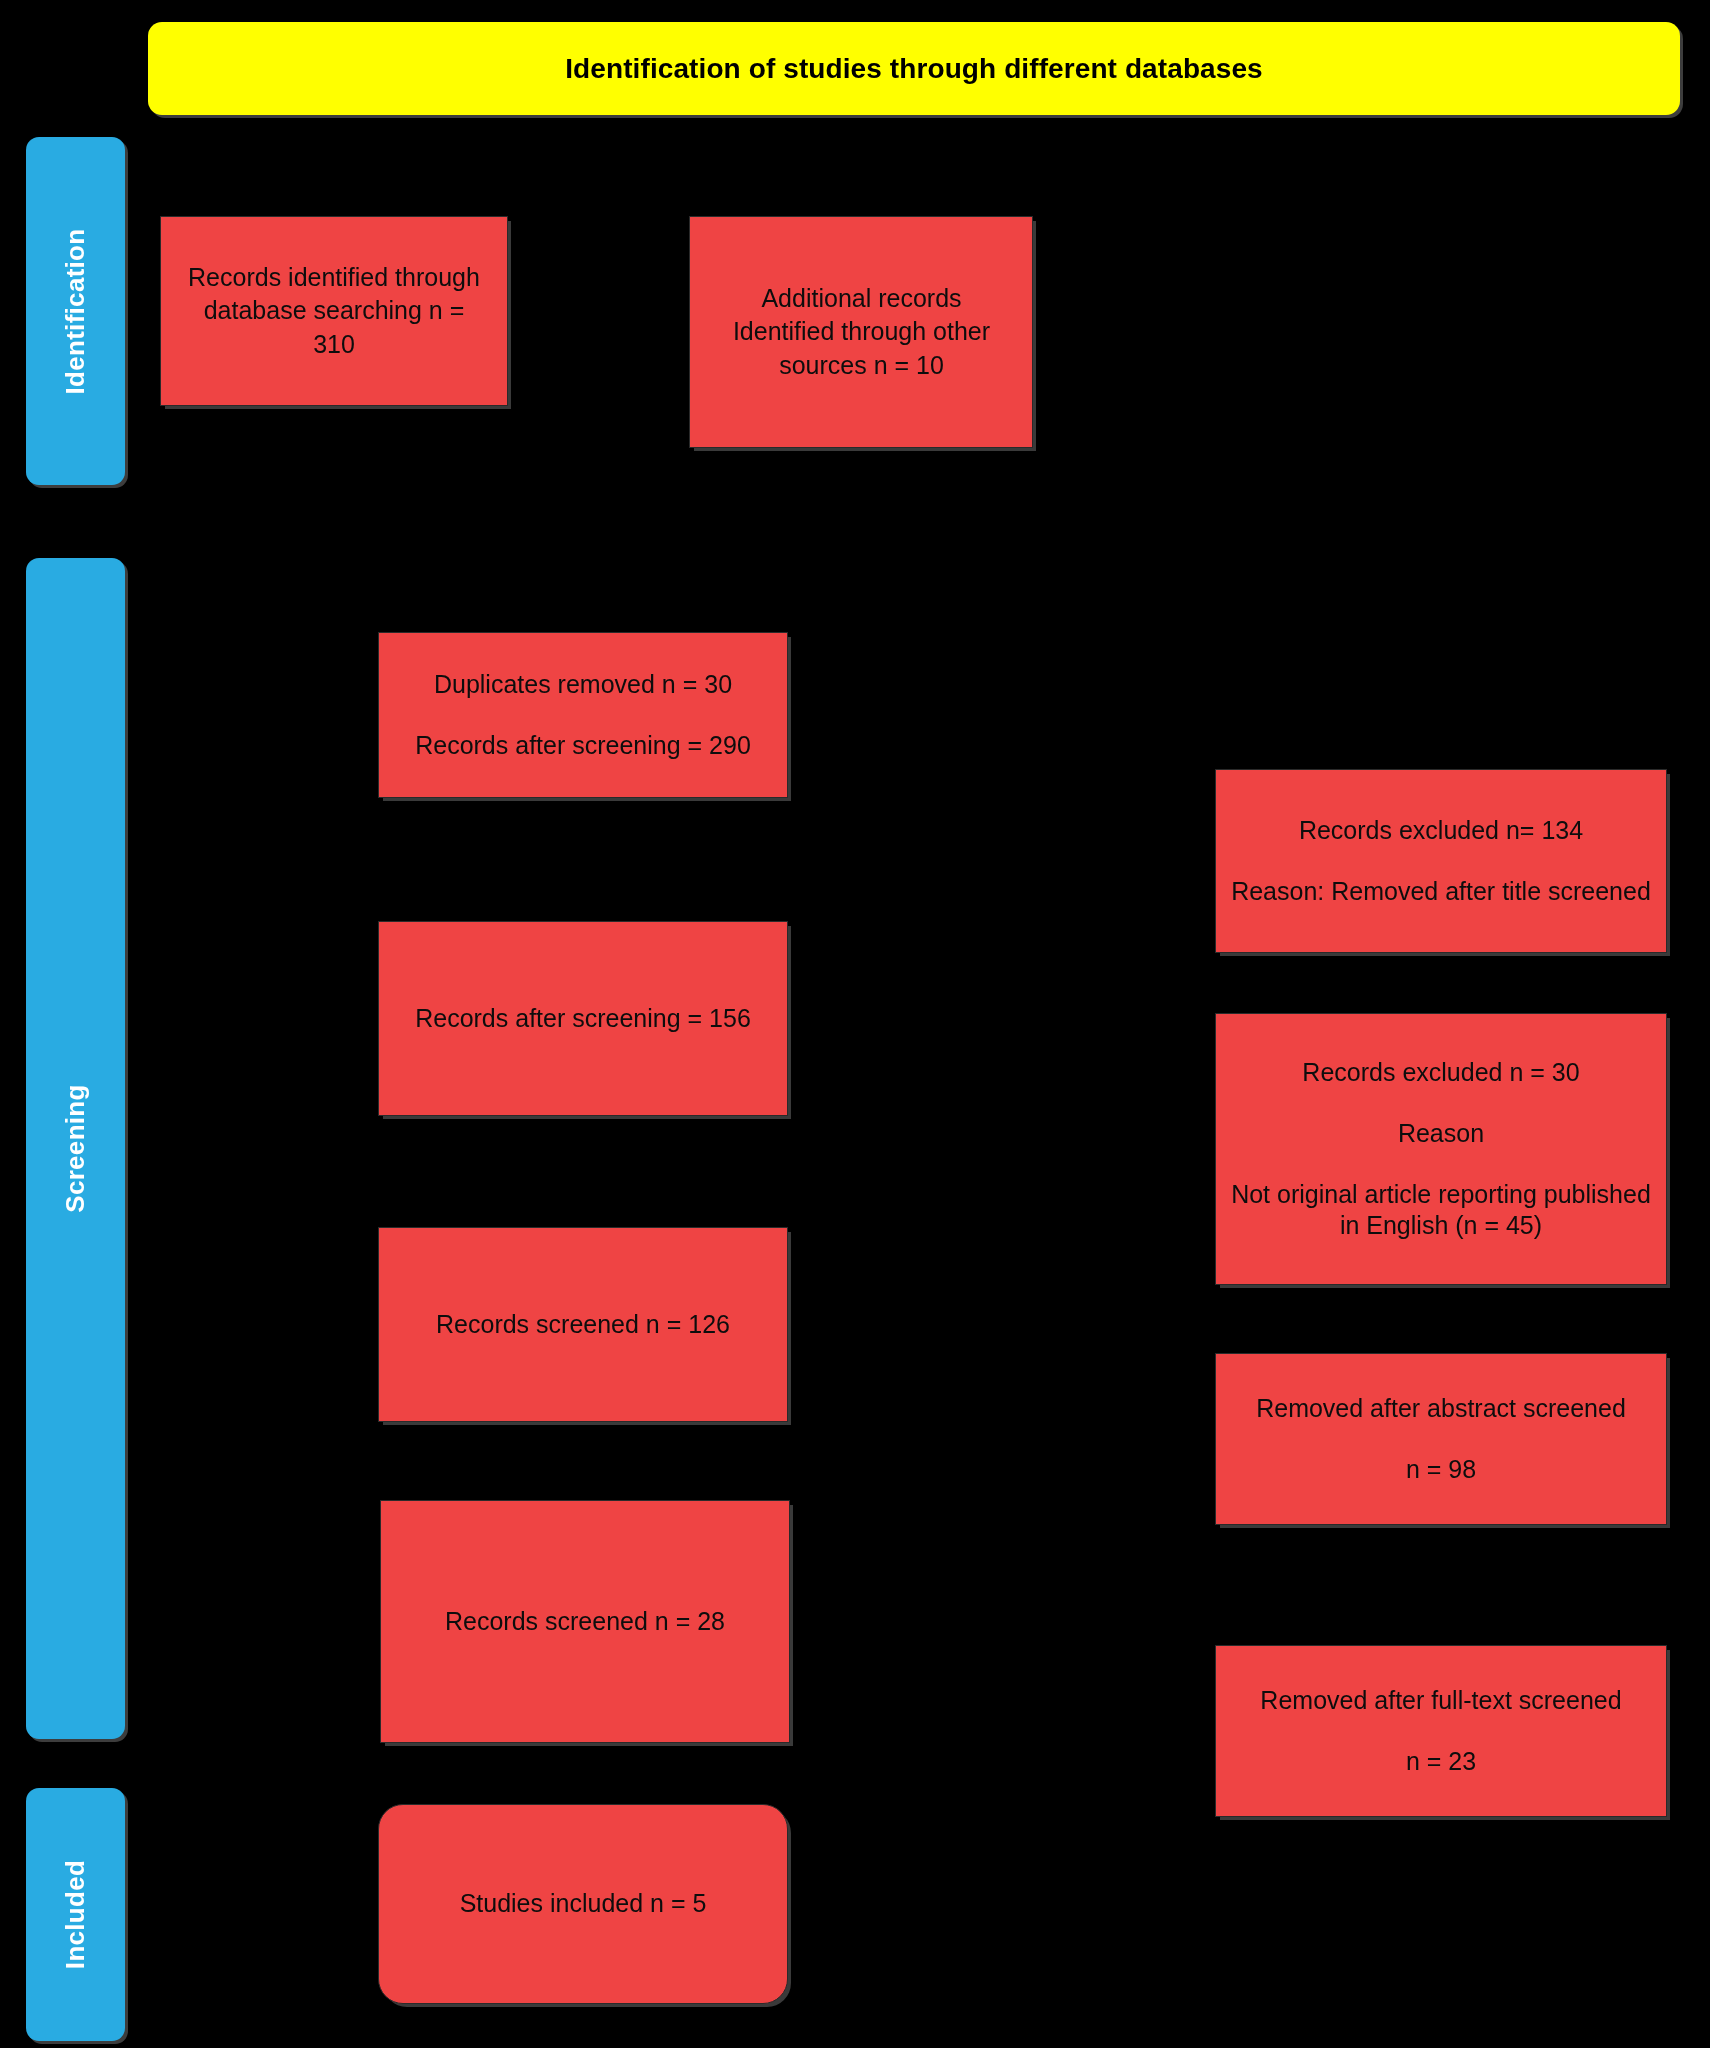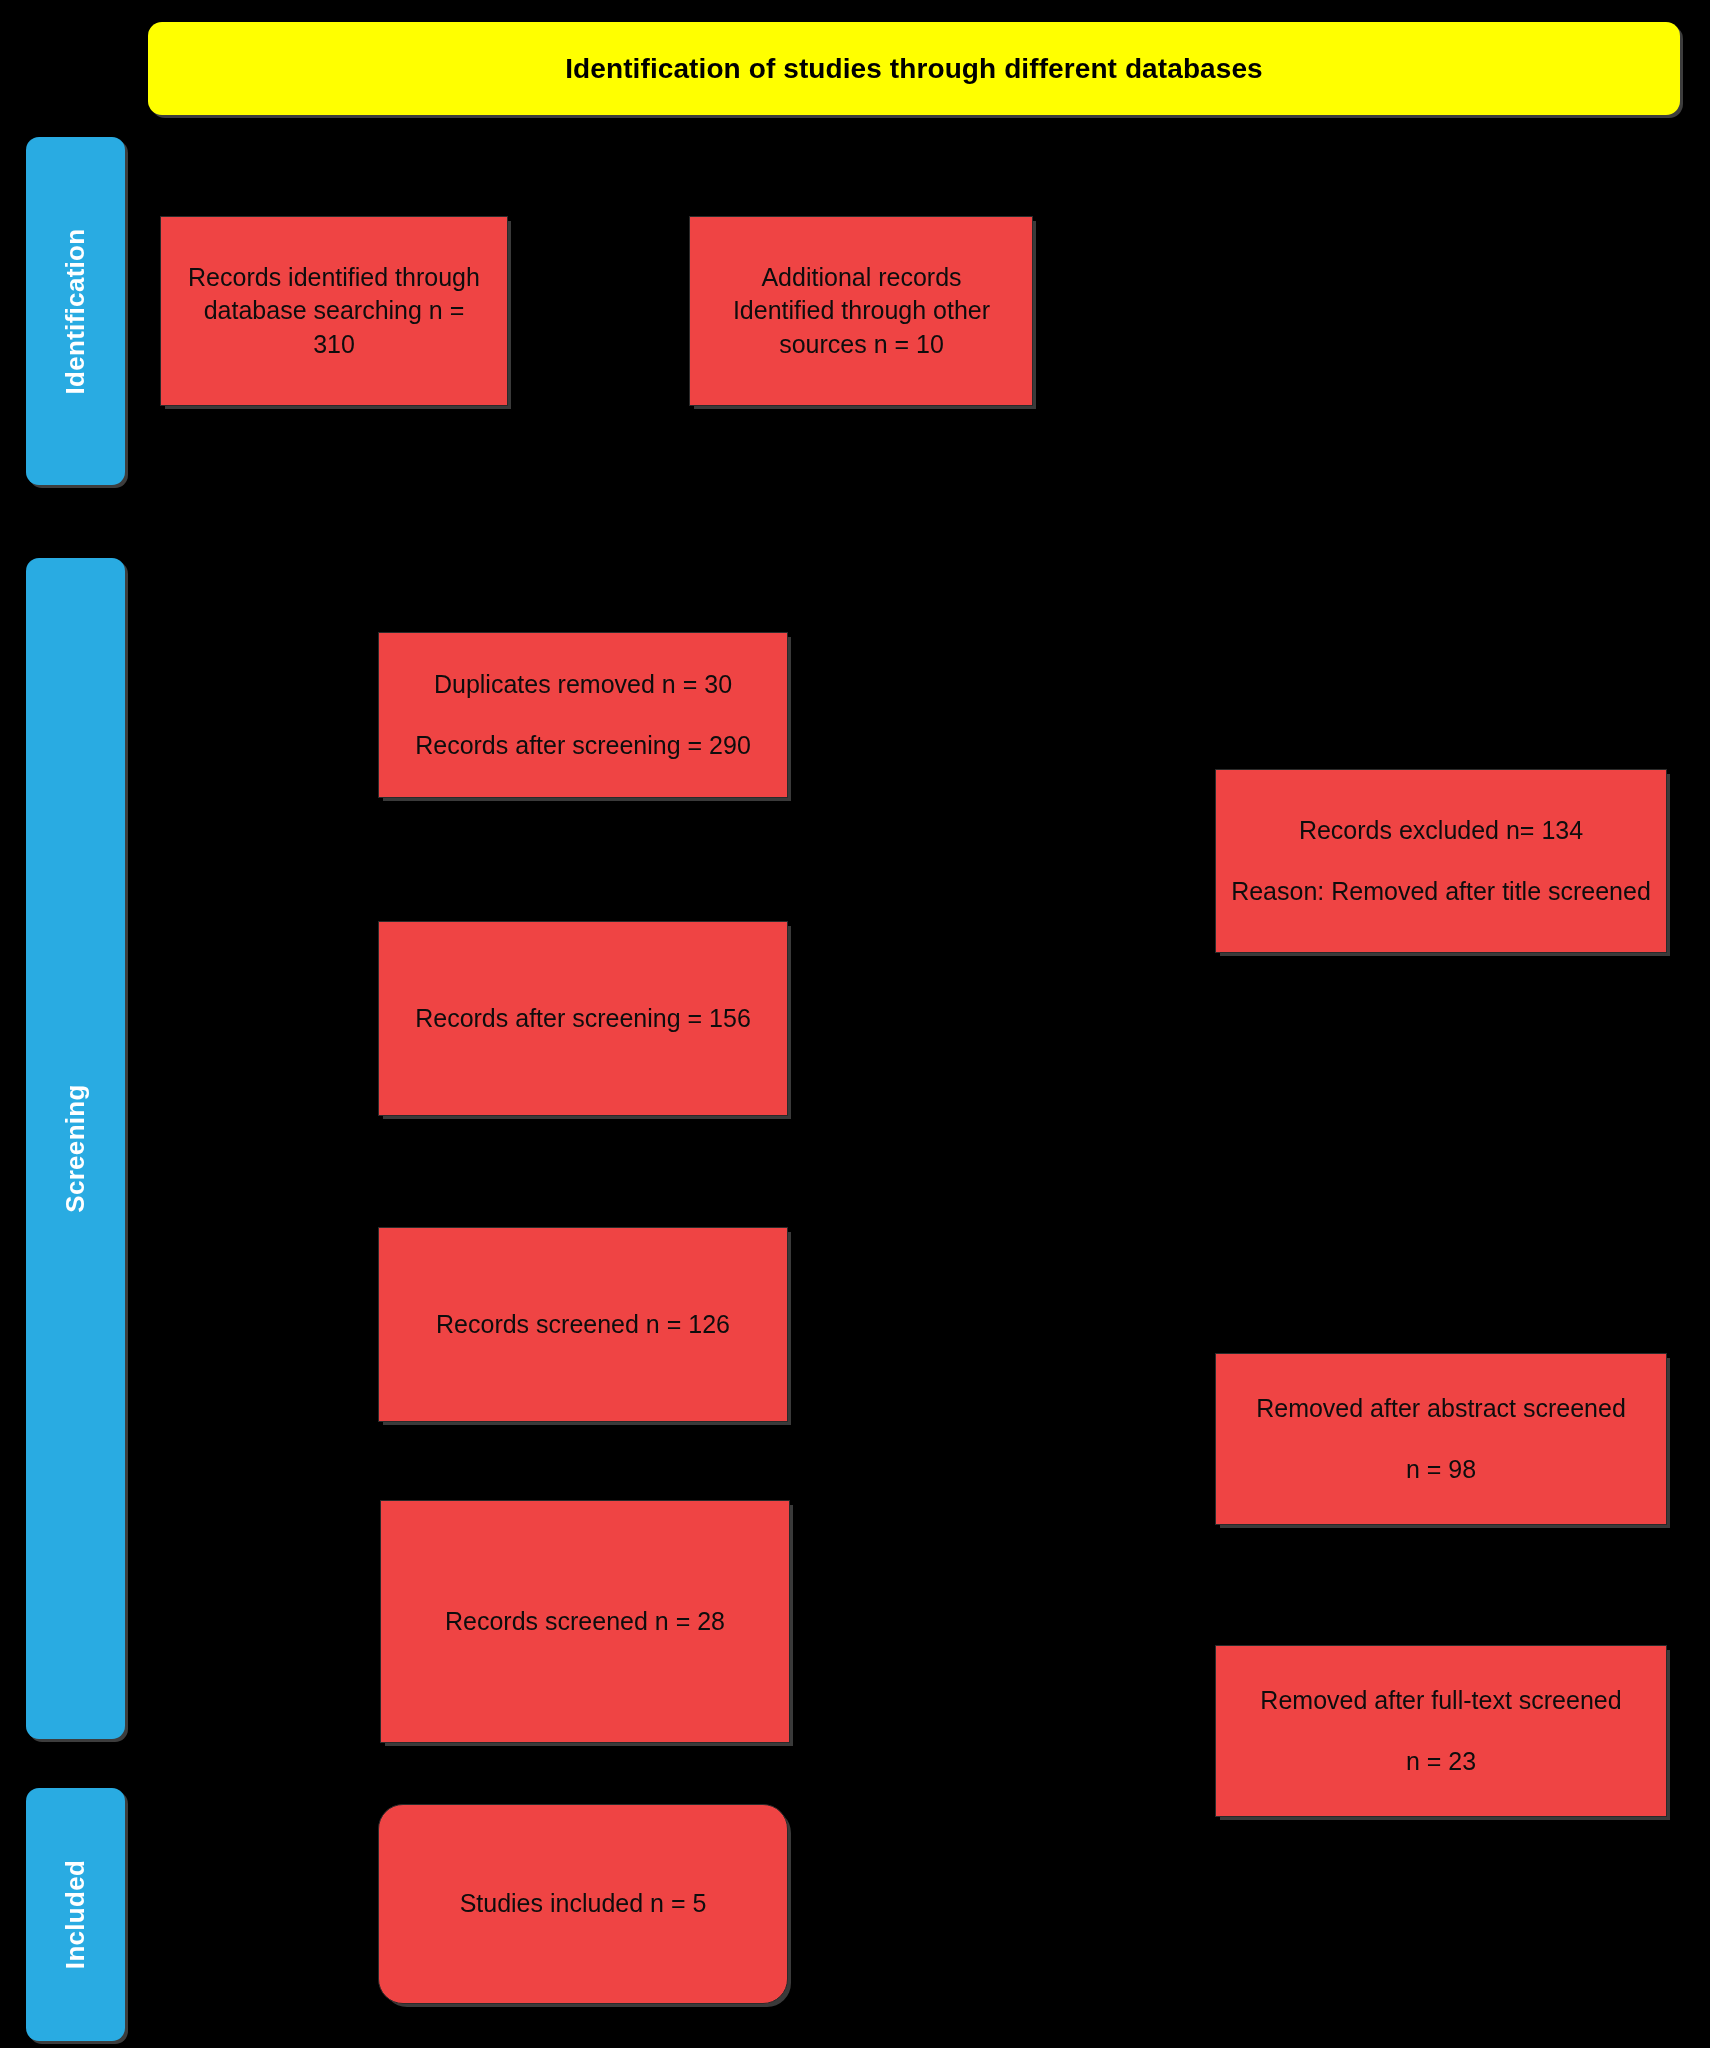--- a/index.html
+++ b/index.html
@@ -79,21 +79,21 @@
     font-size: 25px;
     line-height: 1.25;
     padding: 6px 10px;
   }
   .node .line { display: block; width: 100%; }
   .node .line + .line { margin-top: 2px; }
   .node.spaced .line + .line { margin-top: 30px; }
 
   
   #node-db-search   { left: 160px; top: 216px; width: 348px; height: 190px; }
-  #node-other-src   { left: 689px; top: 216px; width: 344px; height: 190px; padding-left: 11px; }
+  #node-other-src   { left: 689px; top: 216px; width: 344px; height: 232px; padding-left: 11px; }
 
   
   #node-duplicates  { left: 378px; top: 632px;  width: 410px; height: 166px; }
   #node-after-156   { left: 378px; top: 921px;  width: 410px; height: 195px; }
   #node-screened-126{ left: 378px; top: 1211px; width: 410px; height: 195px; margin-top: 16px; }
   #node-screened-28 { left: 380px; top: 1500px; width: 410px; height: 243px; }
 
   
   #node-included-5  { left: 378px; top: 1804px; width: 410px; height: 200px; border-radius: 25px; }
 
@@ -153,20 +153,25 @@
 
   <div class="node" id="node-included-5">
     <span class="line">Studies included n = 5</span>
   </div>
 
   <div class="node spaced" id="node-excl-134">
     <span class="line">Records excluded n= 134</span>
     <span class="line">Reason: Removed after title screened</span>
   </div>
 
+  <div class="node spaced" id="node-excl-30">
+    <span class="line">Records excluded n = 30</span>
+    <span class="line">Reason</span>
+    <span class="line">Not original article reporting published in English (n = 45)</span>
+  </div>
 
   <div class="node spaced" id="node-excl-98">
     <span class="line">Removed after abstract screened</span>
     <span class="line">n = 98</span>
   </div>
 
   <div class="node spaced" id="node-excl-23">
     <span class="line">Removed after full-text screened</span>
     <span class="line">n = 23</span>
   </div>

